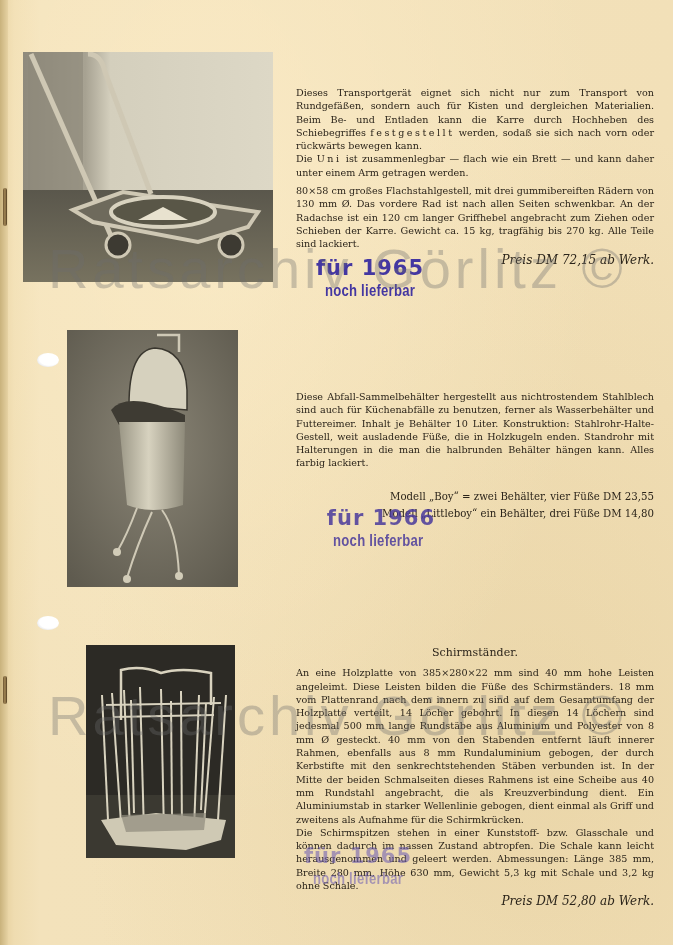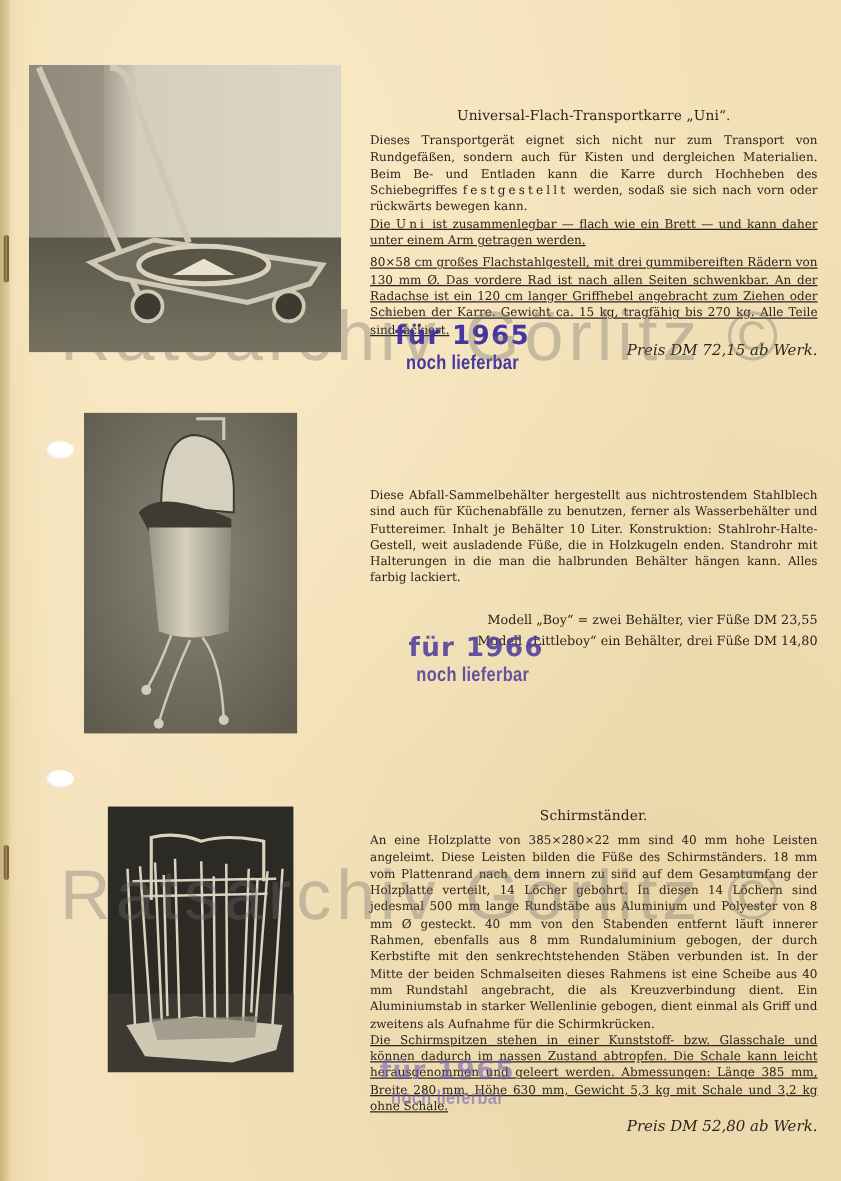--- a/index.html
+++ b/index.html
@@ -31,21 +31,21 @@
 
   .photo { position: absolute; overflow: hidden; }
   .photo svg { width: 100%; height: 100%; display: block; }
   #photo-cart { left: 23px; top: 52px; width: 250px; height: 230px; }
   #photo-bin  { left: 67px; top: 330px; width: 171px; height: 257px; }
   #photo-umb  { left: 86px; top: 645px; width: 149px; height: 213px; }
 
   .text-block { position: absolute; left: 296px; width: 358px; font-size: 9.6px; line-height: 13.3px; }
   .heading { text-align: center; font-size: 11px; margin-bottom: 7px; letter-spacing: 0.1px; }
   .para { text-align: justify; margin: 0; }
-  .para + .para { margin-top: 0; text-decoration: underline; }
+  .para + .para { margin-top: 0; }
   .para.gap { margin-top: 5px; }
   .spaced { letter-spacing: 2.5px; }
   .price { text-align: right; font-size: 12px; margin-top: 3px; font-style: italic; }
   .model-line { text-align: right; font-size: 10.2px; line-height: 17px; }
 
   #sec-cart { top: 86px; }
   #sec-bin  { top: 390px; }
   #sec-umb  { top: 646px; }
   #sec-bin .models { margin-top: 18px; }
 
@@ -97,21 +97,20 @@
       <path d="M65 2 Q78 2 82 20 L128 142" stroke="#cfc8b4" stroke-width="5" fill="none"></path>
       <path d="M50 158 L100 140 L235 160 L225 175 L175 190 L70 170 Z" fill="#6e6a5c" stroke="#cfc8b4" stroke-width="4"></path>
       <ellipse cx="140" cy="160" rx="52" ry="15" fill="#595647" stroke="#d8d2bf" stroke-width="4"></ellipse>
       <path d="M115 168 L140 155 L165 168 Z" fill="#e8e2cf"></path>
       <circle cx="95" cy="193" r="12" fill="#3d3a32" stroke="#cfc8b4" stroke-width="3"></circle>
       <circle cx="208" cy="193" r="12" fill="#3d3a32" stroke="#cfc8b4" stroke-width="3"></circle>
     </svg>
   </div>
 
   <div class="text-block" id="sec-cart">
-    <div class="heading">Universal-Flach-Transportkarre „Uni“.</div>
     <p class="para"><span>Dieses Transportgerät eignet sich nicht nur zum Transport von Rundgefäßen, sondern auch für Kisten und dergleichen Materialien. Beim Be- und Entladen kann die Karre durch Hochheben des Schiebegriffes</span> <span class="spaced">festgestellt</span> <span>werden, sodaß sie sich nach vorn oder rückwärts bewegen kann.</span></p>
     <p class="para"><span>Die</span> <span class="spaced">Uni</span> <span>ist zusammenlegbar — flach wie ein Brett — und kann daher unter einem Arm getragen werden.</span></p>
     <p class="para gap">80×58 cm großes Flachstahlgestell, mit drei gummibereiften Rädern von 130 mm Ø. Das vordere Rad ist nach allen Seiten schwenkbar. An der Radachse ist ein 120 cm langer Griffhebel angebracht zum Ziehen oder Schieben der Karre. Gewicht ca. 15 kg, tragfähig bis 270 kg. Alle Teile sind lackiert.</p>
     <div class="price">Preis DM 72,15 ab Werk.</div>
   </div>
 
   <div class="stamp" id="stamp-1">
     <span class="l1">für 1965</span>
     <span class="l2">noch lieferbar</span>
   </div>

